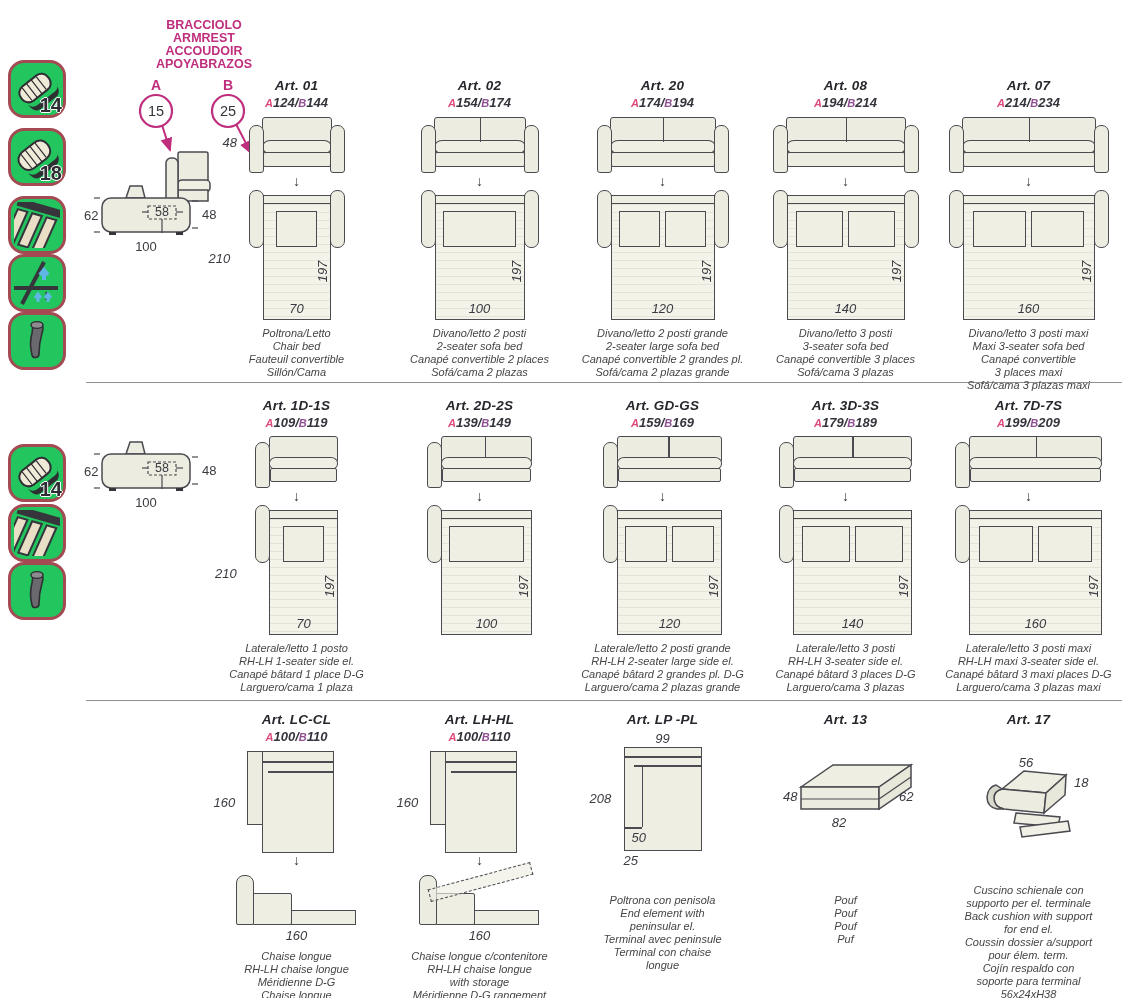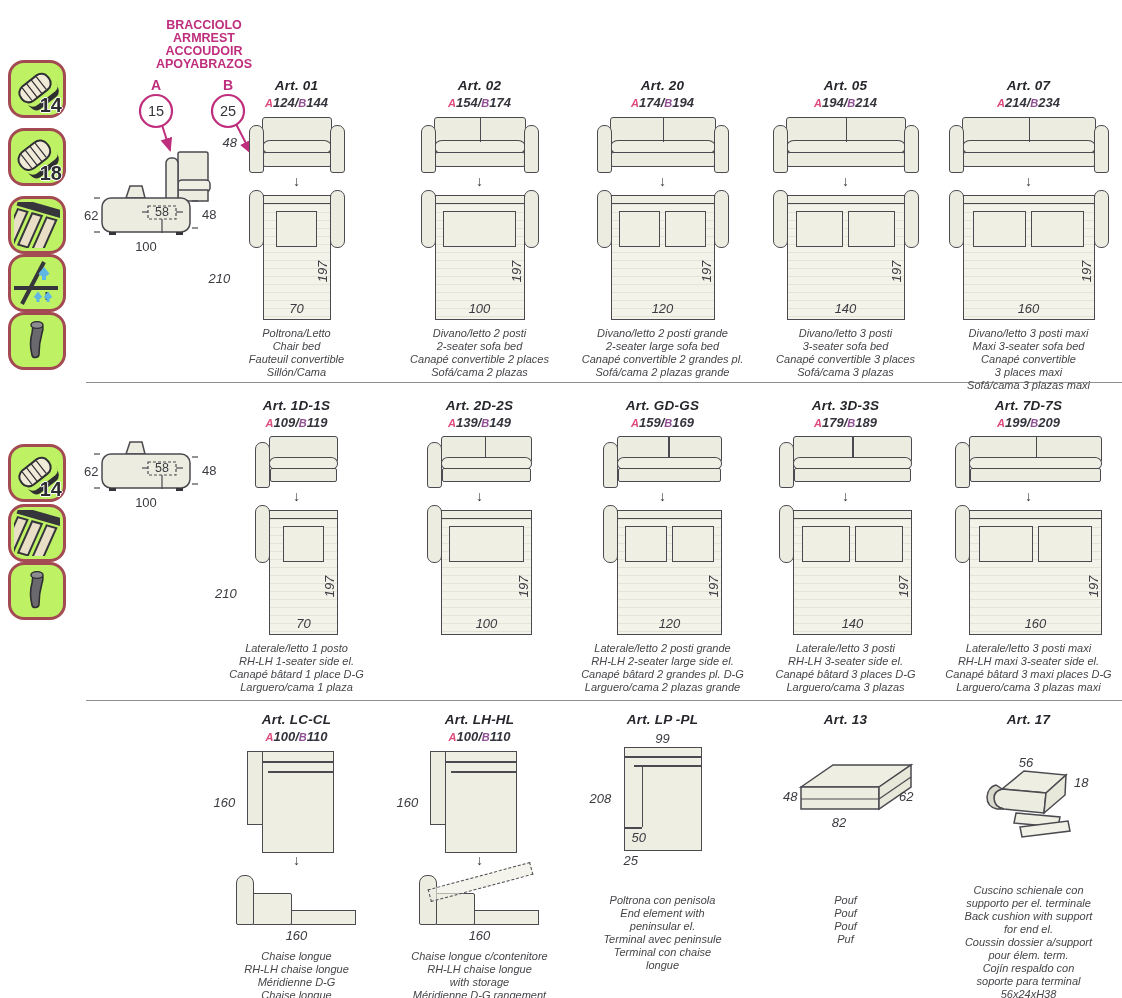--- a/index.html
+++ b/index.html
@@ -4,21 +4,21 @@
 <style>
   * { margin:0; padding:0; box-sizing:border-box; }
   html,body { background:#fff; }
   .page {
     position:relative; width:1122px; height:998px; background:#fff;
     font-family:"Liberation Sans", sans-serif; color:#3c3c44; overflow:hidden;
   }
   
   .rail-icon {
     position:absolute; left:8px; width:58px; height:58px;
-    border:3px solid #a34a52; border-radius:16px; background:#bef264;
+    border:3px solid #a34a52; border-radius:16px; background:#22c55e;
   }
   .rail-icon svg { position:absolute; left:3px; top:3px; }
   .rail-num {
     position:absolute; right:1px; bottom:-2px; font-weight:bold; font-size:20px;
     color:#2c2c31; text-shadow:-1px 0 #fff, 1px 0 #fff, 0 1px #fff, 0 -1px #fff;
   }
   
   .divider { position:absolute; left:86px; right:0; height:1px; background:#8f8f8f; }
   
   .grid { position:absolute; left:205px; right:2px; display:grid; grid-template-columns:repeat(5,1fr); }
@@ -63,21 +63,21 @@
   }
   .bed.one .body { left:14px; right:0; }
   .bed .hdr { position:absolute; left:0; right:0; top:0; height:8px; border-bottom:1.5px solid #4a4a50; background:#eeeee3; }
   .bed .pillow { position:absolute; top:15px; height:36px; background:#efefe4; border:1.5px solid #4a4a50; }
   .pillow.single { left:19%; width:62%; }
   .pillow.wide { left:8%; width:84%; }
   .pillow.pl { left:7%; width:41%; }
   .pillow.pr { right:7%; width:41%; }
   .bed .len { position:absolute; right:-4px; bottom:40px; transform:rotate(-90deg); }
   .bed .wlabel { position:absolute; left:0; right:0; bottom:3px; text-align:center; }
-  .bed .bedlen { position:absolute; left:-40px; bottom:34px; }
+  .bed .bedlen { position:absolute; left:-40px; bottom:54px; }
   
   .diag-cl { height:196px; display:flex; flex-direction:column; align-items:center; }
   .cl-top { position:relative; width:72px; height:102px; margin:4px 0 0 2px; }
   .cl-top .cbody { position:absolute; left:0; right:0; top:0; bottom:0; background:#eeeee3; border:1.5px solid #4a4a50; }
   .cl-top .carm { position:absolute; left:-15px; top:0; width:16px; height:74px; background:#ecece1; border:1.5px solid #4a4a50; }
   .cl-top .l1 { position:absolute; left:0; right:0; top:10px; height:1.5px; background:#4a4a50; }
   .cl-top .l2 { position:absolute; left:6px; right:0; top:20px; height:1.5px; background:#4a4a50; }
   .cl-top .cdepth { position:absolute; left:-48px; top:44px; }
   .cl-open { position:relative; width:122px; height:58px; margin-top:2px; }
   .cl-open .oarm { position:absolute; left:0; bottom:3px; width:18px; height:50px; background:#ecece1; border:1.5px solid #4a4a50; border-radius:8px 8px 2px 2px; }
@@ -336,21 +336,21 @@
           <span class="dim wlabel">120</span>
         </div>
       </div>
       <div class="desc">Divano/letto 2 posti grande
 2-seater large sofa bed
 Canapé convertible 2 grandes pl.
 Sofá/cama 2 plazas grande</div>
     </div>
 
     <div class="col">
-      <div class="art-title">Art. 05</div>
+      <div class="art-title">Art. 08</div>
       <div class="ab"><span class="al">A</span><span>194</span><span>/</span><span class="bl">B</span><span>214</span></div>
       <div class="sofa1 w140">
         <div class="back"></div>
         <div class="seatband"></div>
         <div class="base"></div>
         <div class="arm l"></div>
         <div class="arm r"></div>
         <div class="split"></div>
       </div>
       <div class="down-arrow">↓</div>

